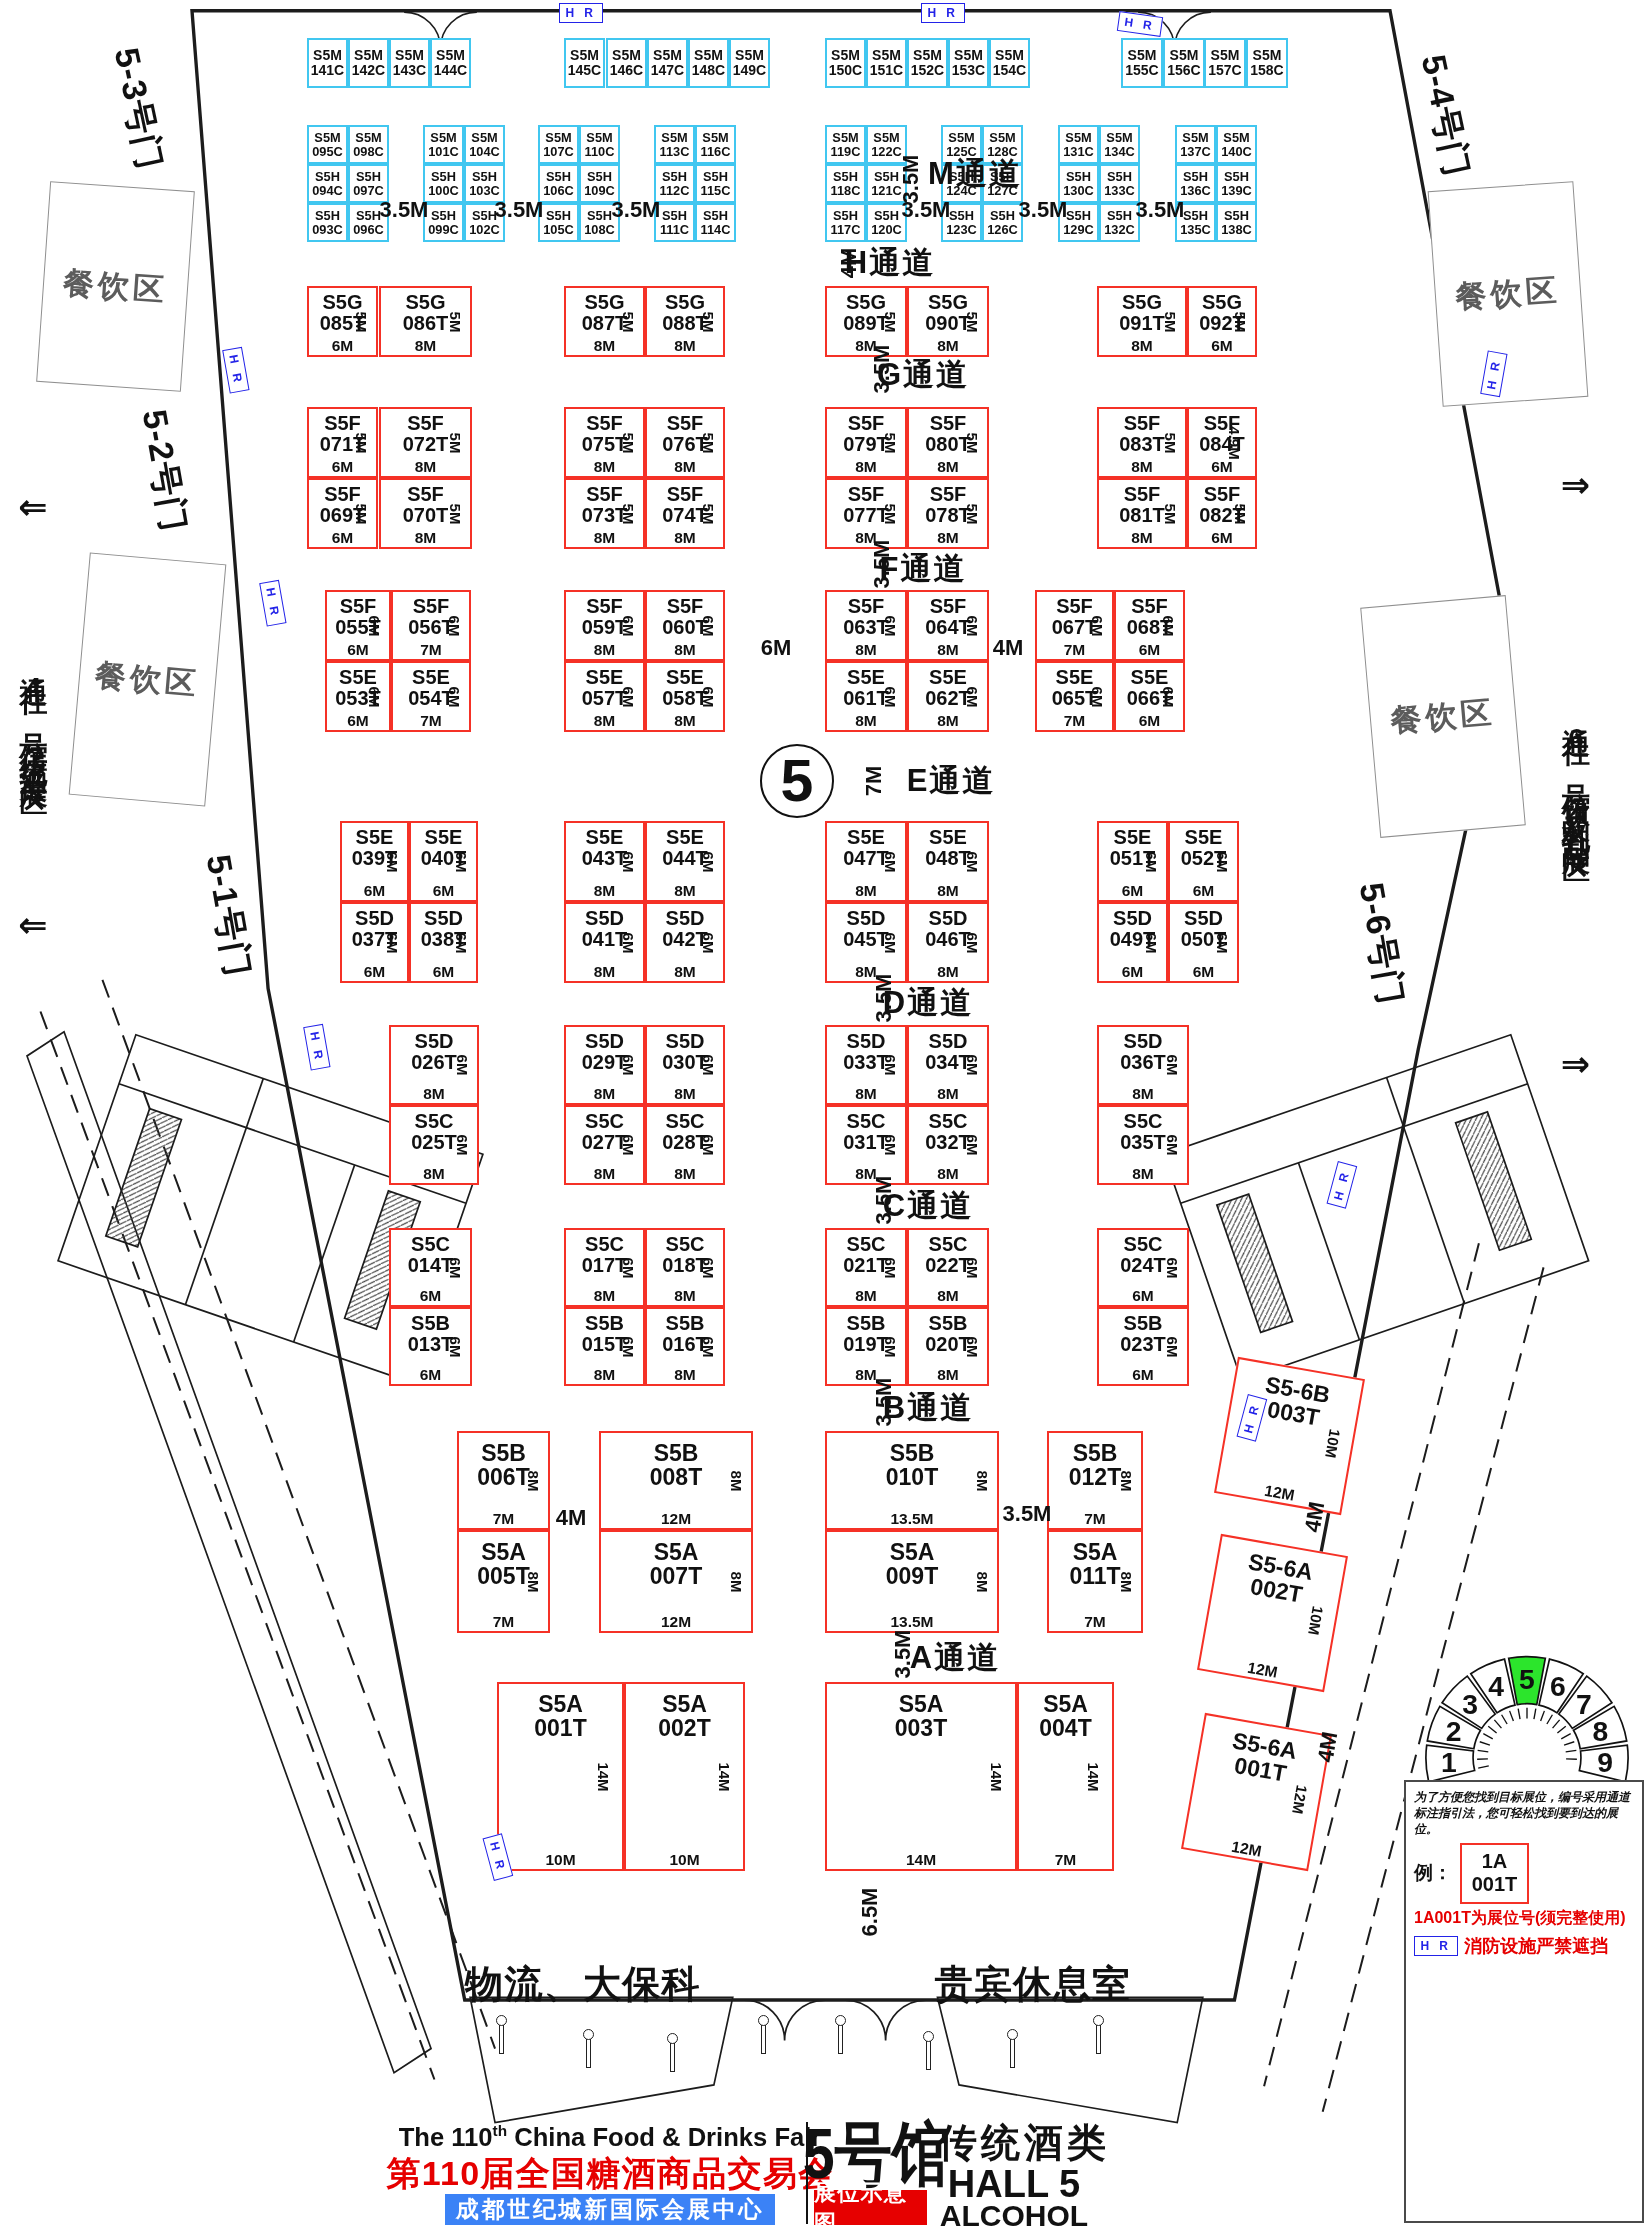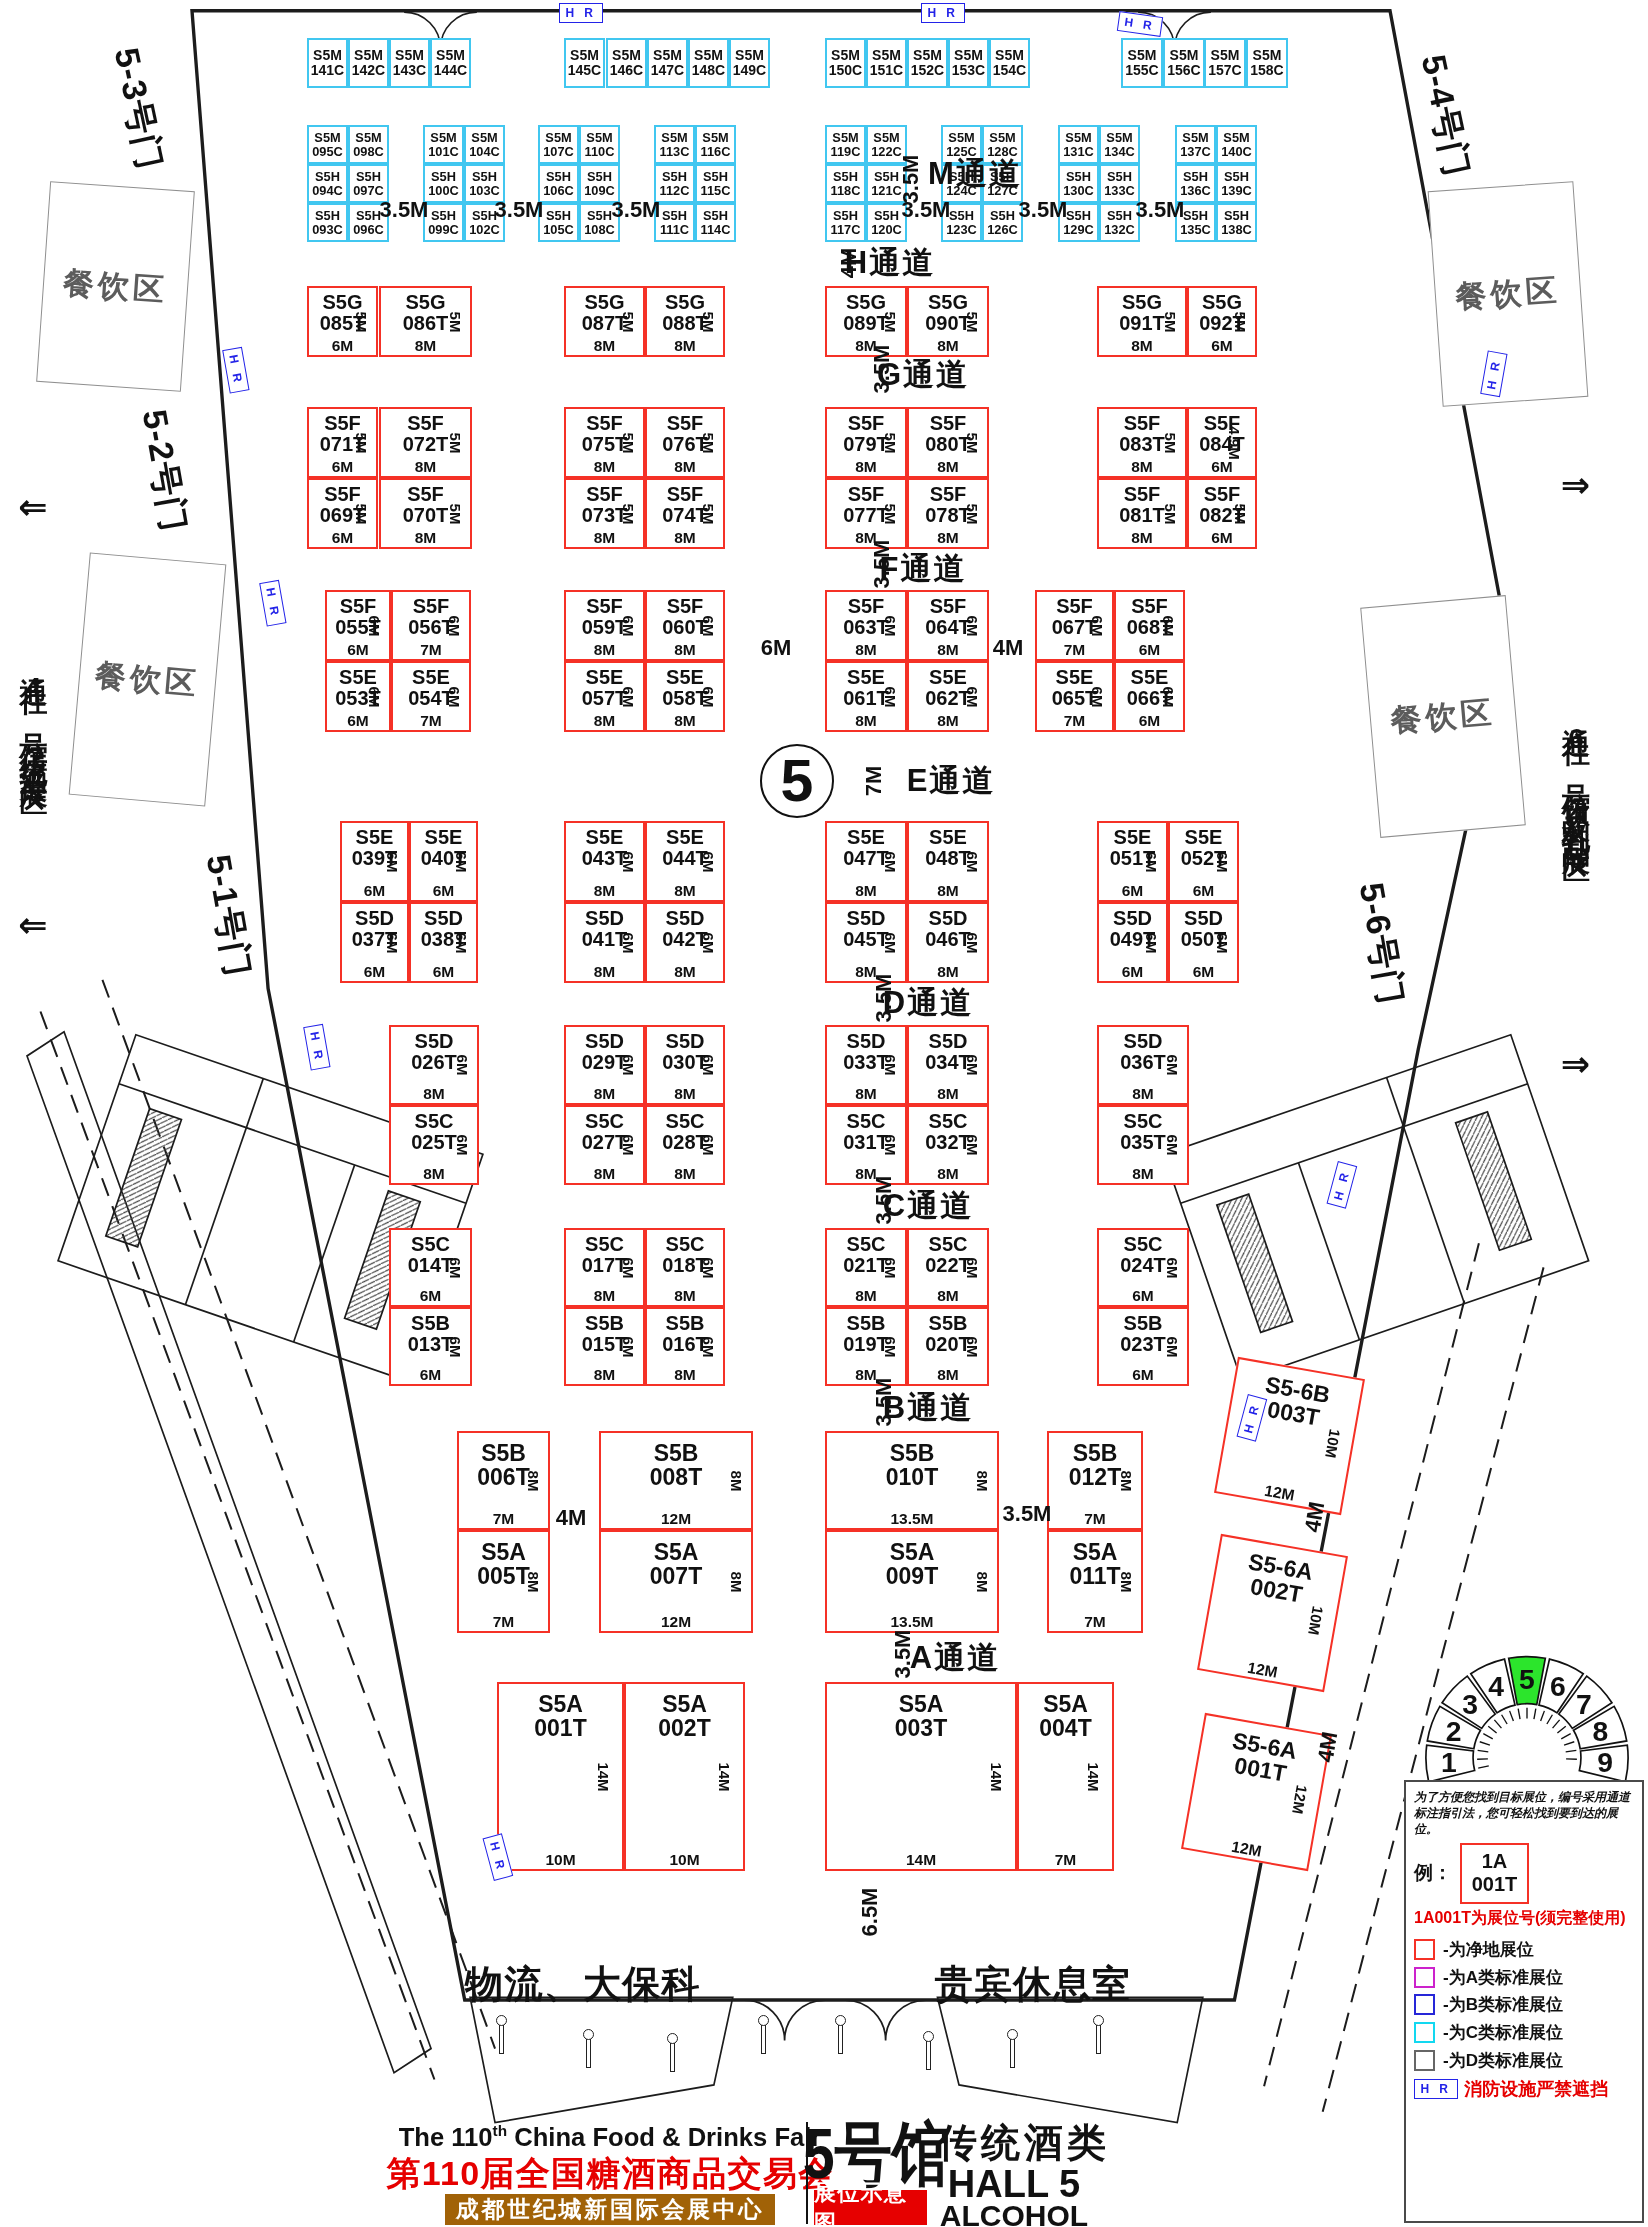--- a/index.html
+++ b/index.html
@@ -38,21 +38,21 @@
   .exbox{border:2px solid #f53126;width:65px;padding:5.4px 0;text-align:center;font-size:20px;line-height:1.15;}
   .redline{color:#e60000;font-size:16px;margin-top:4px;white-space:nowrap;}
   .defrow{font-size:16px;line-height:1.34;}
   .defrow .k{display:inline-block;min-width:39px;}
   .swrow{display:flex;align-items:center;gap:8px;margin-top:4.7px;font-size:17px;}
   .swbox{width:21px;height:21px;border:2px solid;box-sizing:border-box;flex:none;background:#fff;}
   .firerow{display:flex;align-items:center;gap:6.7px;margin-top:5.4px;}
   .firetxt{color:#e60000;font-size:18px;white-space:nowrap;}
   
   .tb{position:absolute;font-weight:bold;white-space:nowrap;transform:translate(-50%,-50%);}
-  #venuebar{position:absolute;background:#a16207;color:#fff;display:flex;align-items:center;justify-content:center;
+  #venuebar{position:absolute;background:#3b82f6;color:#fff;display:flex;align-items:center;justify-content:center;
             font-weight:bold;font-size:23px;letter-spacing:2.7px;}
   #maptag{position:absolute;background:#e60000;color:#fff;display:flex;align-items:center;justify-content:center;
           font-weight:bold;font-size:22px;letter-spacing:1.3px;}
   #tbdivider{position:absolute;width:2px;background:#111;}
   sup{font-size:60%;}
 </style>
 </head>
 <body>
 
 <div id="plan">
@@ -163,42 +163,20 @@
   <div id="legend" style="left: 1404px; top: 1780px; width: 240px; height: 443px;">
     <div class="para">为了方便您找到目标展位，编号采用通道标注指引法，您可轻松找到要到达的展位。</div>
     <div class="exrow">
       <span class="exlabel">例：</span>
       <div class="exbox">
         <div>1A</div>
         <div>001T</div>
       </div>
     </div>
     <div class="redline">1A001T为展位号(须完整使用)</div>
-    <div id="legend-swatches" style="margin-top:9.4px;">
-        <div class="swrow">
-          <span class="swbox" style="border-color: rgb(245, 49, 38);"></span>
-          <span>-为净地展位</span>
-        </div>
-        <div class="swrow">
-          <span class="swbox" style="border-color: rgb(204, 34, 204);"></span>
-          <span>-为A类标准展位</span>
-        </div>
-        <div class="swrow">
-          <span class="swbox" style="border-color: rgb(38, 38, 216);"></span>
-          <span>-为B类标准展位</span>
-        </div>
-        <div class="swrow">
-          <span class="swbox" style="border-color: rgb(18, 216, 240);"></span>
-          <span>-为C类标准展位</span>
-        </div>
-        <div class="swrow">
-          <span class="swbox" style="border-color: rgb(102, 102, 102);"></span>
-          <span>-为D类标准展位</span>
-        </div>
-      </div>
     <div class="firerow">
       <span class="hr" style="position:static;">H R</span>
       <span class="firetxt">消防设施严禁遮挡</span>
     </div>
   </div>
 
   <div class="tb" style="left:610px;top:2137px;font-size:25.6px;">
     <span>The 110</span><sup>th</sup><span> China Food &amp; Drinks Fair</span>
   </div>
   <div class="tb" style="left:610px;top:2174px;font-size:34px;color:#e60000;letter-spacing:1.3px;">第110届全国糖酒商品交易会</div>

